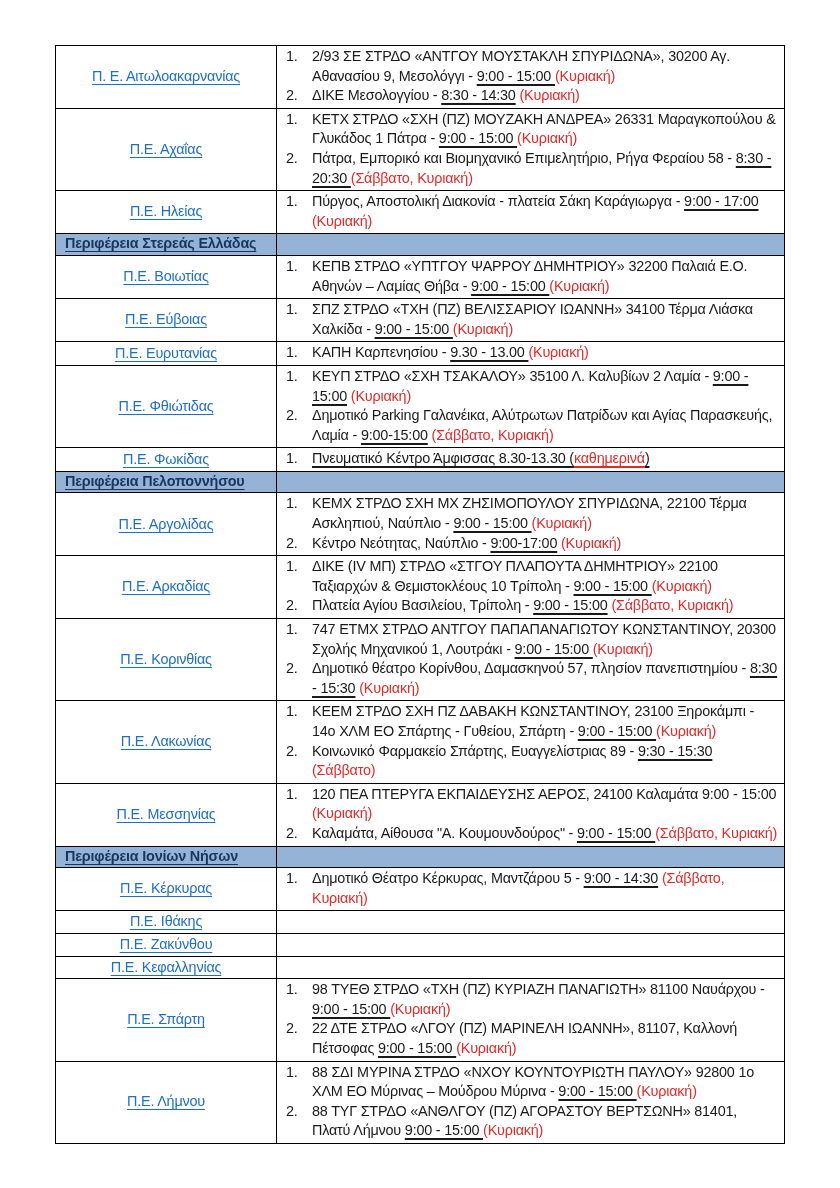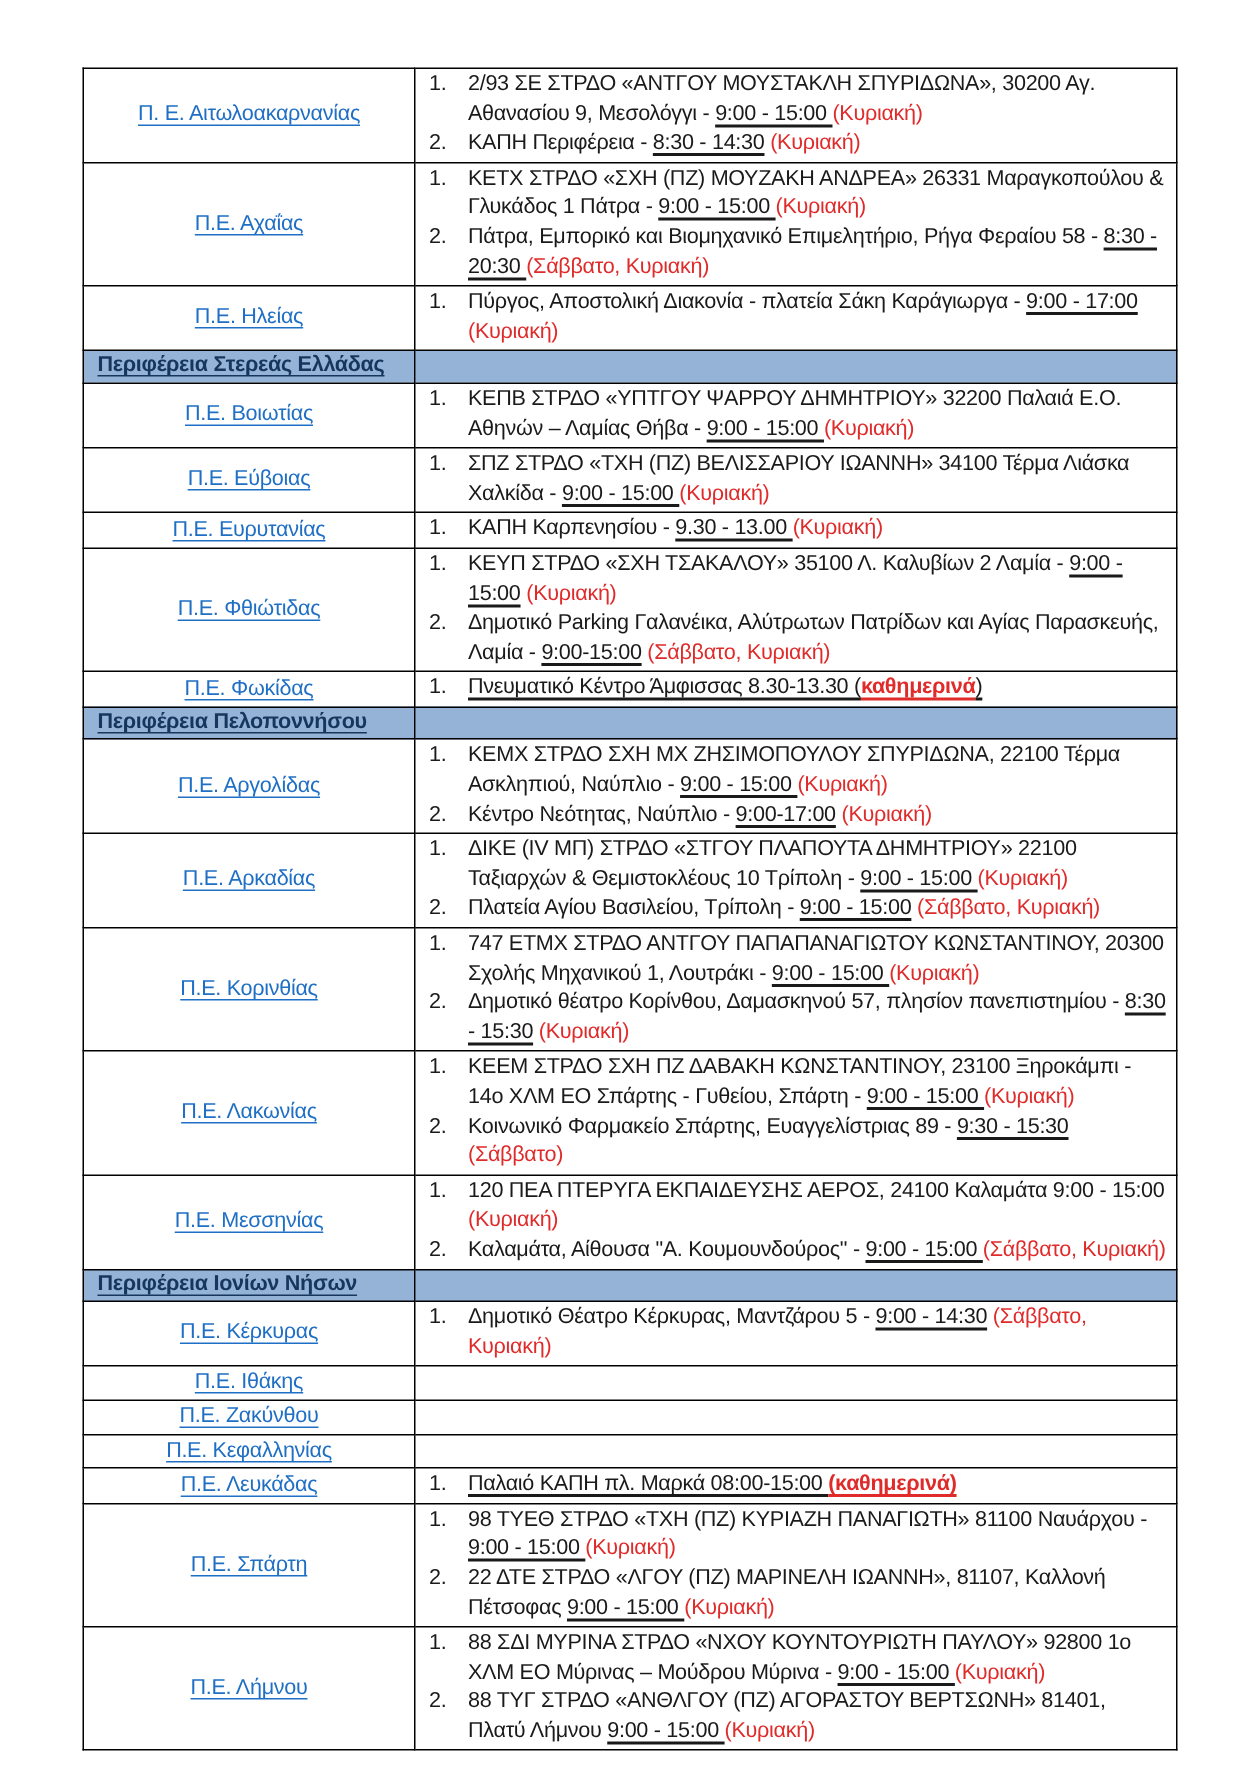--- a/index.html
+++ b/index.html
@@ -41,21 +41,21 @@
     font-weight: bold;
     height: 14px;
     padding: 0 2px 1px 9px;
   }
   tr.section-row .section-label { text-decoration: underline; text-decoration-thickness: 1.4px; text-underline-offset: 2.5px; }
   .loc-item { display: flex; align-items: flex-start; }
   .loc-item .num { flex: 0 0 26px; }
   .loc-item .content { flex: 1 1 auto; }
   .sg-u  { text-decoration: underline; text-decoration-thickness: 1.6px; text-underline-offset: 2.5px; }
   .sg-r  { color: var(--red-note, #E02B2B); }
-  .sg-ru { color: var(--red-note, #E02B2B); text-decoration: underline; text-decoration-thickness: 1.6px; text-underline-offset: 2.5px; font-weight: bold; }
+  .sg-ru { color: var(--red-note, #E02B2B); text-decoration: underline; text-decoration-thickness: 1.6px; text-underline-offset: 2.5px; }
   .empty-cell { height: 22px; }
 </style>
 </head>
 <body>
 
 <div class="page">
   <table class="doc-table">
     <colgroup>
       <col class="c-region">
       <col class="c-items">
@@ -63,21 +63,21 @@
     <tbody>
         <tr>
           <td class="region-cell"><span class="region-label">Π. Ε. Αιτωλοακαρνανίας</span></td>
           <td class="items-cell">
             <div class="loc-item">
               <span class="num">1.</span>
               <span class="content"><span>2/93 ΣΕ ΣΤΡΔΟ «ΑΝΤΓΟΥ ΜΟΥΣΤΑΚΛΗ ΣΠΥΡΙΔΩΝΑ», 30200 Αγ. Αθανασίου 9, Μεσολόγγι - </span><span class="sg-u">9:00 - 15:00 </span><span class="sg-r">(Κυριακή)</span></span>
             </div>
             <div class="loc-item">
               <span class="num">2.</span>
-              <span class="content"><span>ΚΑΠΗ Περιφέρεια - </span><span class="sg-u">8:30 - 14:30</span><span> </span><span class="sg-r">(Κυριακή)</span></span>
+              <span class="content"><span>ΔΙΚΕ Μεσολογγίου - </span><span class="sg-u">8:30 - 14:30</span><span> </span><span class="sg-r">(Κυριακή)</span></span>
             </div>
           </td>
         </tr>
         <tr>
           <td class="region-cell"><span class="region-label">Π.Ε. Αχαΐας</span></td>
           <td class="items-cell">
             <div class="loc-item">
               <span class="num">1.</span>
               <span class="content"><span>ΚΕΤΧ ΣΤΡΔΟ «ΣΧΗ (ΠΖ) ΜΟΥΖΑΚΗ ΑΝΔΡΕΑ» 26331 Μαραγκοπούλου &amp; Γλυκάδος 1 Πάτρα - </span><span class="sg-u">9:00 - 15:00 </span><span class="sg-r">(Κυριακή)</span></span>
             </div>
@@ -235,29 +235,20 @@
           <td class="region-cell"><span class="region-label">Π.Ε. Ιθάκης</span></td>
           <td class="items-cell empty-cell"></td>
         </tr>
         <tr>
           <td class="region-cell"><span class="region-label">Π.Ε. Ζακύνθου</span></td>
           <td class="items-cell empty-cell"></td>
         </tr>
         <tr>
           <td class="region-cell"><span class="region-label">Π.Ε. Κεφαλληνίας</span></td>
           <td class="items-cell empty-cell"></td>
-        </tr>
-        <tr>
-          <td class="region-cell"><span class="region-label">Π.Ε. Λευκάδας</span></td>
-          <td class="items-cell">
-            <div class="loc-item">
-              <span class="num">1.</span>
-              <span class="content"><span class="sg-u">Παλαιό ΚΑΠΗ πλ. Μαρκά 08:00-15:00 </span><span> </span><span class="sg-ru">(καθημερινά)</span></span>
-            </div>
-          </td>
         </tr>
         <tr>
           <td class="region-cell"><span class="region-label">Π.Ε. Σπάρτη</span></td>
           <td class="items-cell">
             <div class="loc-item">
               <span class="num">1.</span>
               <span class="content"><span>98 ΤΥΕΘ ΣΤΡΔΟ «ΤΧΗ (ΠΖ) ΚΥΡΙΑΖΗ ΠΑΝΑΓΙΩΤΗ» 81100 Ναυάρχου - </span><span class="sg-u">9:00 - 15:00 </span><span class="sg-r">(Κυριακή)</span></span>
             </div>
             <div class="loc-item">
               <span class="num">2.</span>

